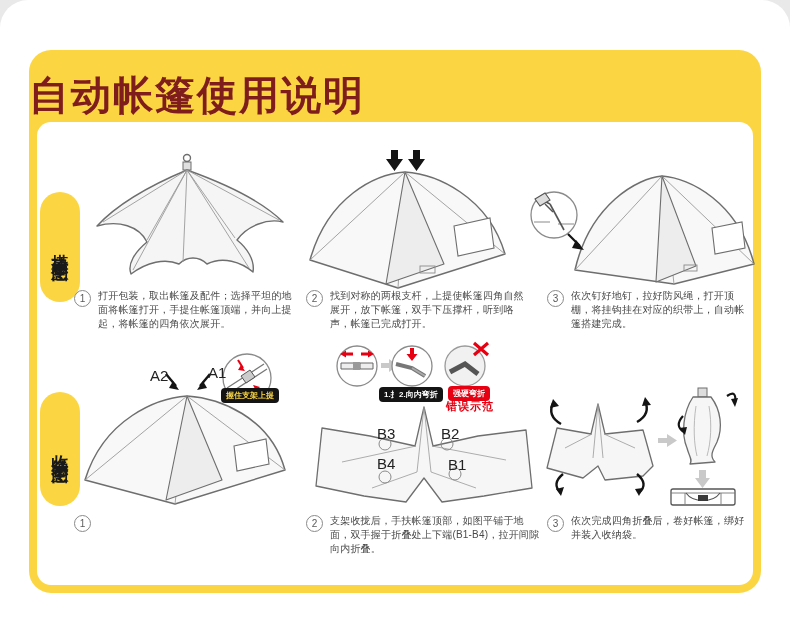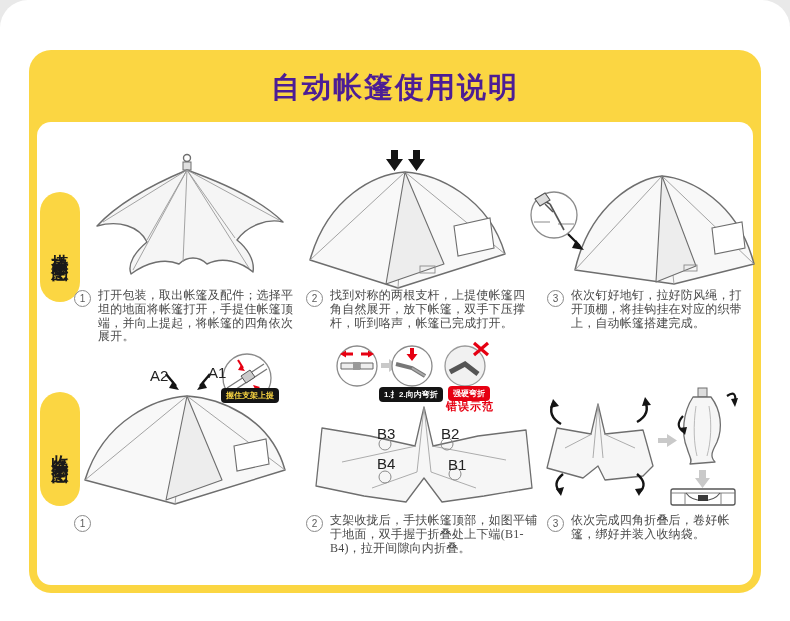--- a/index.html
+++ b/index.html
@@ -1,23 +1,23 @@
 <!DOCTYPE html>
 <html><head>
 <meta charset="utf-8">
 <style>
   html,body{margin:0;padding:0;}
   body{width:790px;height:621px;background:#e9e9e9;font-family:"Liberation Sans",sans-serif;position:relative;overflow:hidden;}
   .page{position:absolute;inset:0;background:#fff;border-radius:28px 28px 0 0;overflow:hidden;}
   .card{position:absolute;left:29px;top:50px;width:732px;height:543px;background:#fbd642;border-radius:22px;}
-  .card-title{position:absolute;left:0;right:0;top:18px;text-align:center;font-size:29px;font-weight:700;color:#4c1d95;letter-spacing:2px;}
+  .card-title{position:absolute;left:0;right:0;top:18px;text-align:left;font-size:40px;font-weight:700;color:#7f1d1d;letter-spacing:2px;}
   .panel{position:absolute;left:8px;right:8px;top:72px;bottom:8px;background:#fff;border-radius:14px;}
   .side-pill{position:absolute;width:40px;background:#fbd642;border-radius:20px;display:flex;align-items:center;justify-content:center;
     writing-mode:vertical-rl;text-orientation:upright;font-size:17px;font-weight:700;color:#1a1a1a;letter-spacing:3px;}
-  .step{position:absolute;font-size:12px;line-height:13.8px;color:#4a4a4a;letter-spacing:.2px;font-family:Liberation Serif, serif;}
+  .step{position:absolute;font-size:10px;line-height:13.8px;color:#4a4a4a;letter-spacing:.2px;}
   .stepnum{position:absolute;width:15px;height:15px;border:1.2px solid #8a8a8a;border-radius:50%;color:#5a5a5a;
     font-size:10px;display:flex;align-items:center;justify-content:center;background:#fff;}
   .ill{position:absolute;}
   .tag{position:absolute;font-size:15px;font-weight:400;color:#222;}
   .pill{position:absolute;font-size:8px;font-weight:700;padding:2px 5px;border-radius:4px;white-space:nowrap;}
   .pill-black{background:#141414;color:#fff;}
   .pill-gold{background:#141414;color:#fbd642;}
   .pill-red{background:#e60012;color:#fff;text-align:center;}
   .wrong{position:absolute;font-size:11px;font-weight:700;color:#e60012;letter-spacing:1px;}
   svg{display:block;overflow:visible;}

